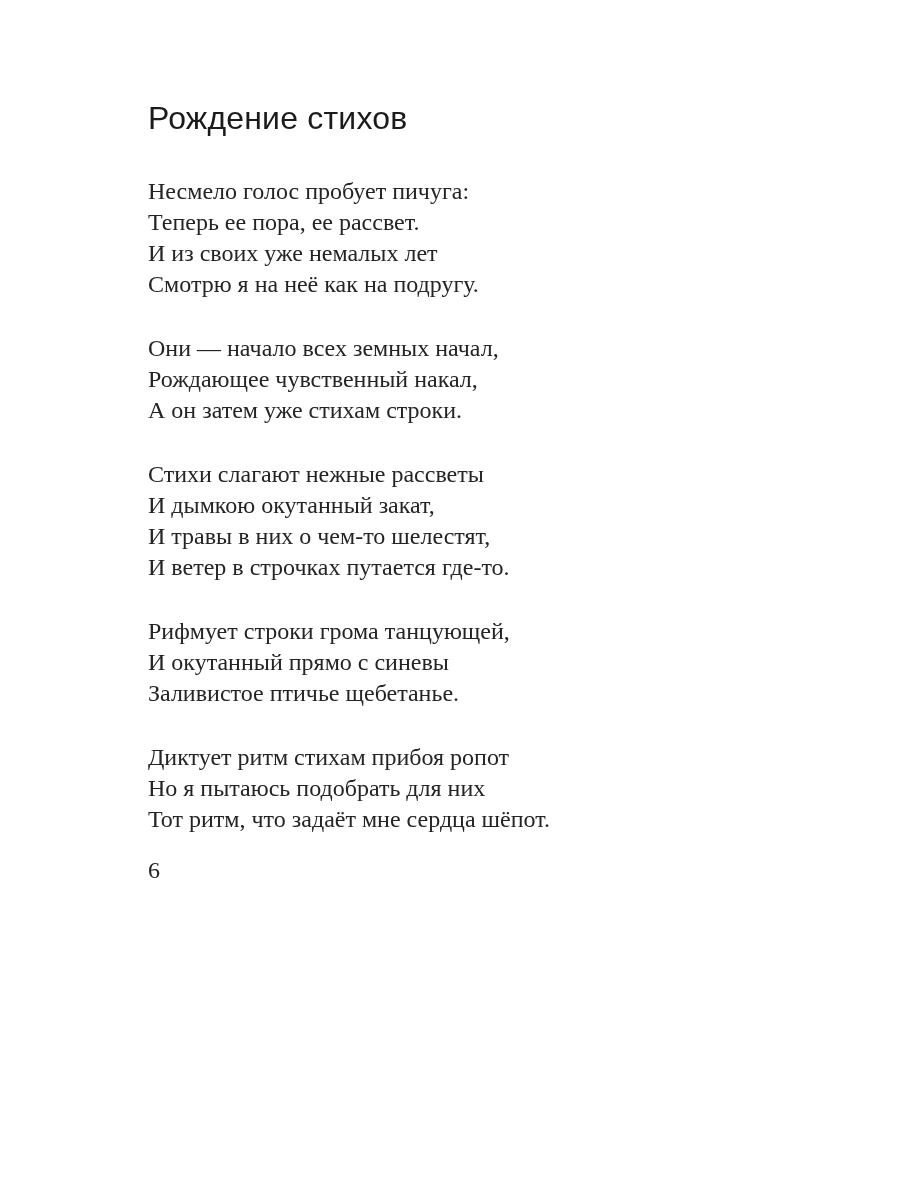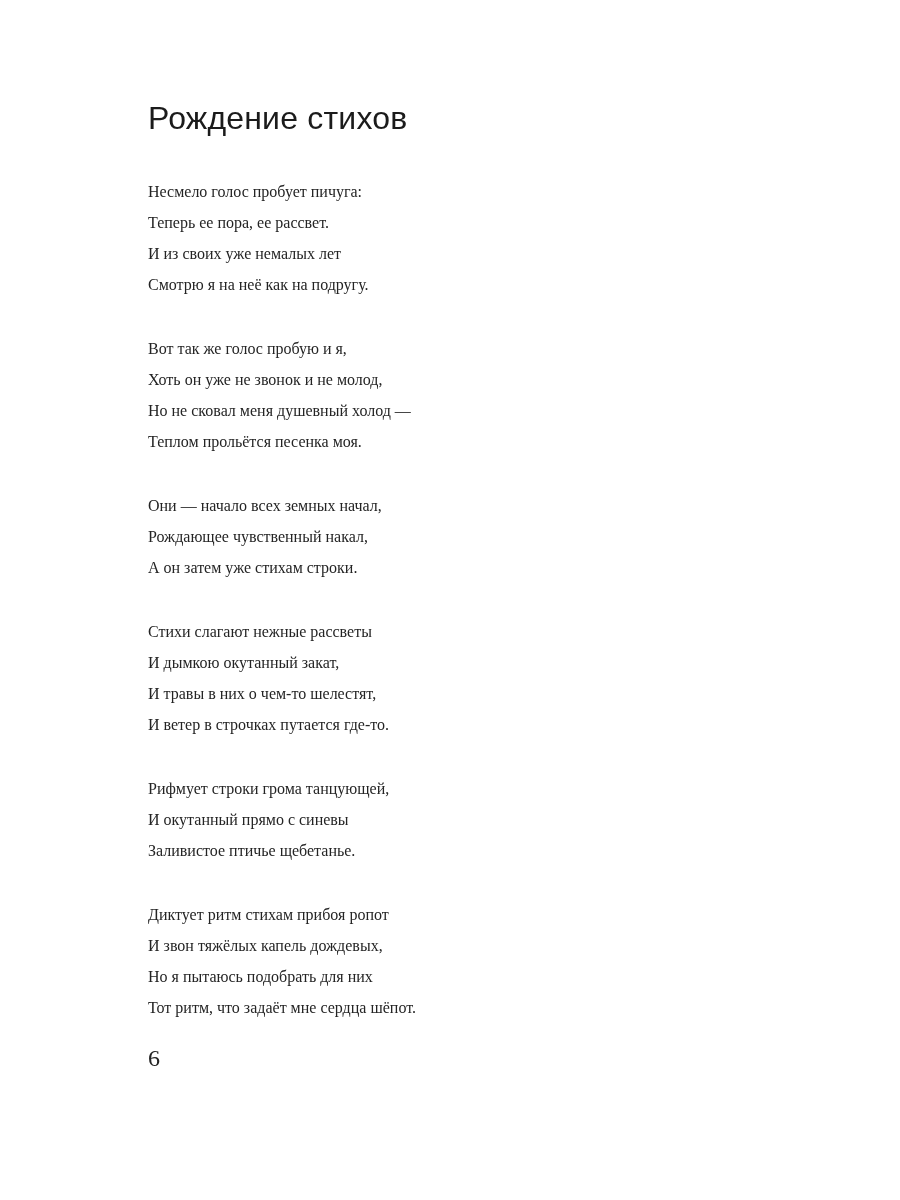--- a/index.html
+++ b/index.html
@@ -24,21 +24,21 @@
     font-family: "Liberation Sans", sans-serif;
     font-weight: 400;
     font-size: 32px;
     line-height: 40px;
     letter-spacing: 0.2px;
     color: var(--title);
     margin-bottom: 38px;
   }
   .stanza {
     font-family: "Liberation Serif", serif;
-    font-size: 16px;
+    font-size: 24px;
     line-height: 31px;
     color: var(--text);
     margin-bottom: 33px;
   }
   .stanza:last-of-type { margin-bottom: 20px; }
   .poem-line { display: block; white-space: pre; }
   .page-number {
     font-family: "Liberation Serif", serif;
     font-size: 24px;
     line-height: 31px;
@@ -53,26 +53,20 @@
 
     <h1 class="poem-title">Рождение стихов</h1>
 
     <p class="stanza">
       <span class="poem-line">Несмело голос пробует пичуга:</span>
       <span class="poem-line">Теперь ее пора, ее рассвет.</span>
       <span class="poem-line">И из своих уже немалых лет</span>
       <span class="poem-line">Смотрю я на неё как на подругу.</span>
     </p>
 
-    <p class="stanza">
-      <span class="poem-line">Вот так же голос пробую и я,</span>
-      <span class="poem-line">Хоть он уже не звонок и не молод,</span>
-      <span class="poem-line">Но не сковал меня душевный холод —</span>
-      <span class="poem-line">Теплом прольётся песенка моя.</span>
-    </p>
 
     <p class="stanza">
       <span class="poem-line">Они — начало всех земных начал,</span>
       <span class="poem-line">Рождающее чувственный накал,</span>
       <span class="poem-line">А он затем уже стихам строки.</span>
     </p>
 
     <p class="stanza">
       <span class="poem-line">Стихи слагают нежные рассветы</span>
       <span class="poem-line">И дымкою окутанный закат,</span>
@@ -81,21 +75,20 @@
     </p>
 
     <p class="stanza">
       <span class="poem-line">Рифмует строки грома танцующей,</span>
       <span class="poem-line">И окутанный прямо с синевы</span>
       <span class="poem-line">Заливистое птичье щебетанье.</span>
     </p>
 
     <p class="stanza">
       <span class="poem-line">Диктует ритм стихам прибоя ропот</span>
-      <span class="poem-line">И звон тяжёлых капель дождевых,</span>
       <span class="poem-line">Но я пытаюсь подобрать для них</span>
       <span class="poem-line">Тот ритм, что задаёт мне сердца шёпот.</span>
     </p>
 
     <div class="page-number">6</div>
 
   </div>
 </div>
 
 </body></html>

